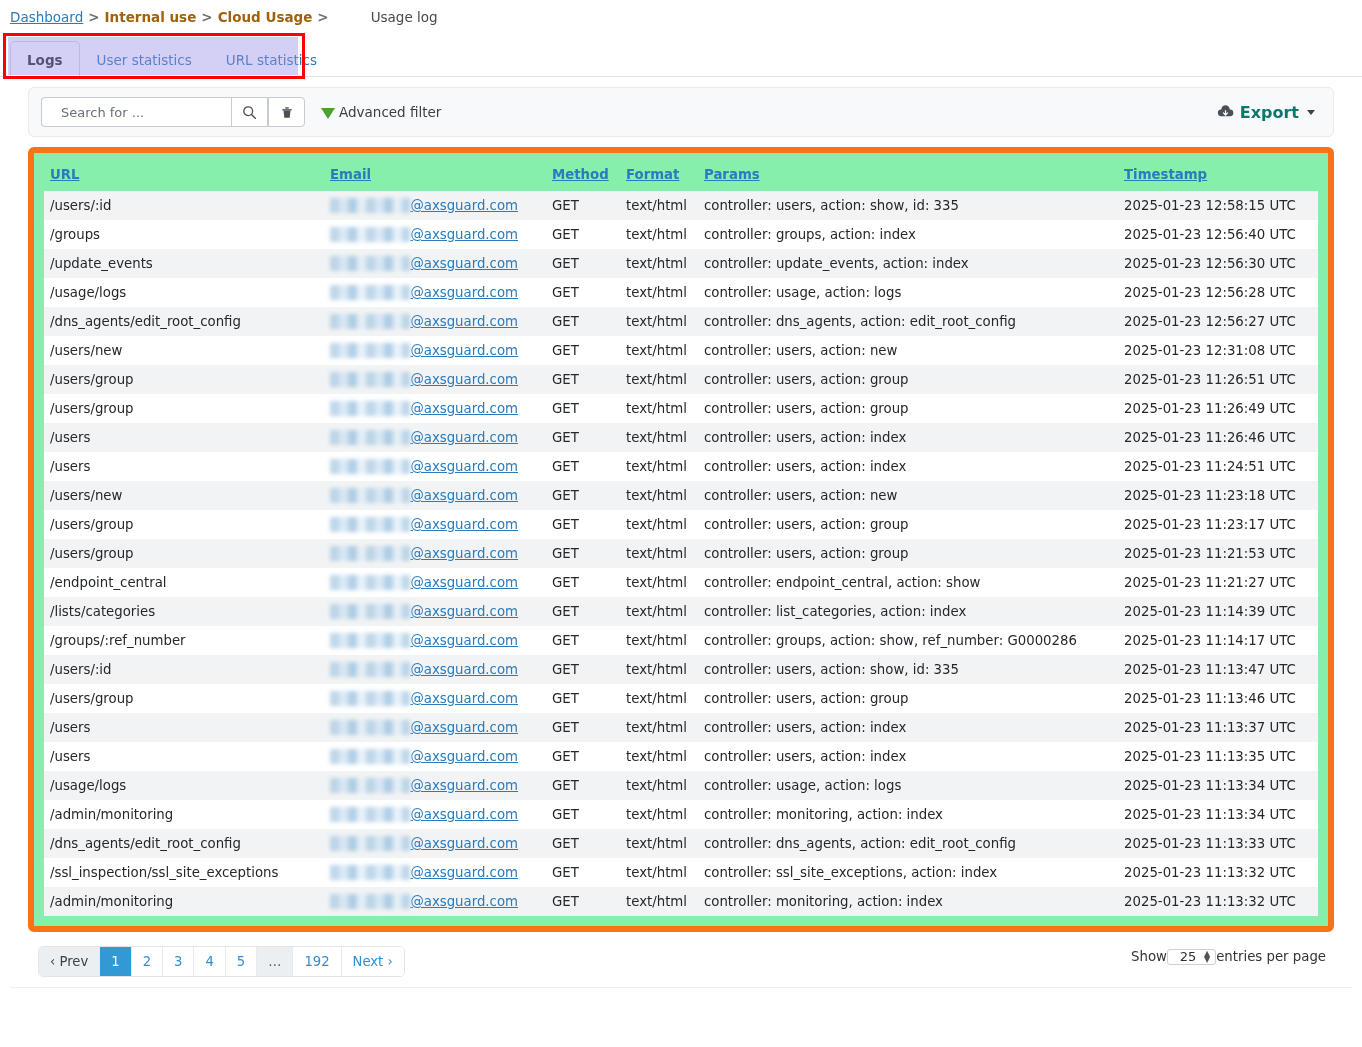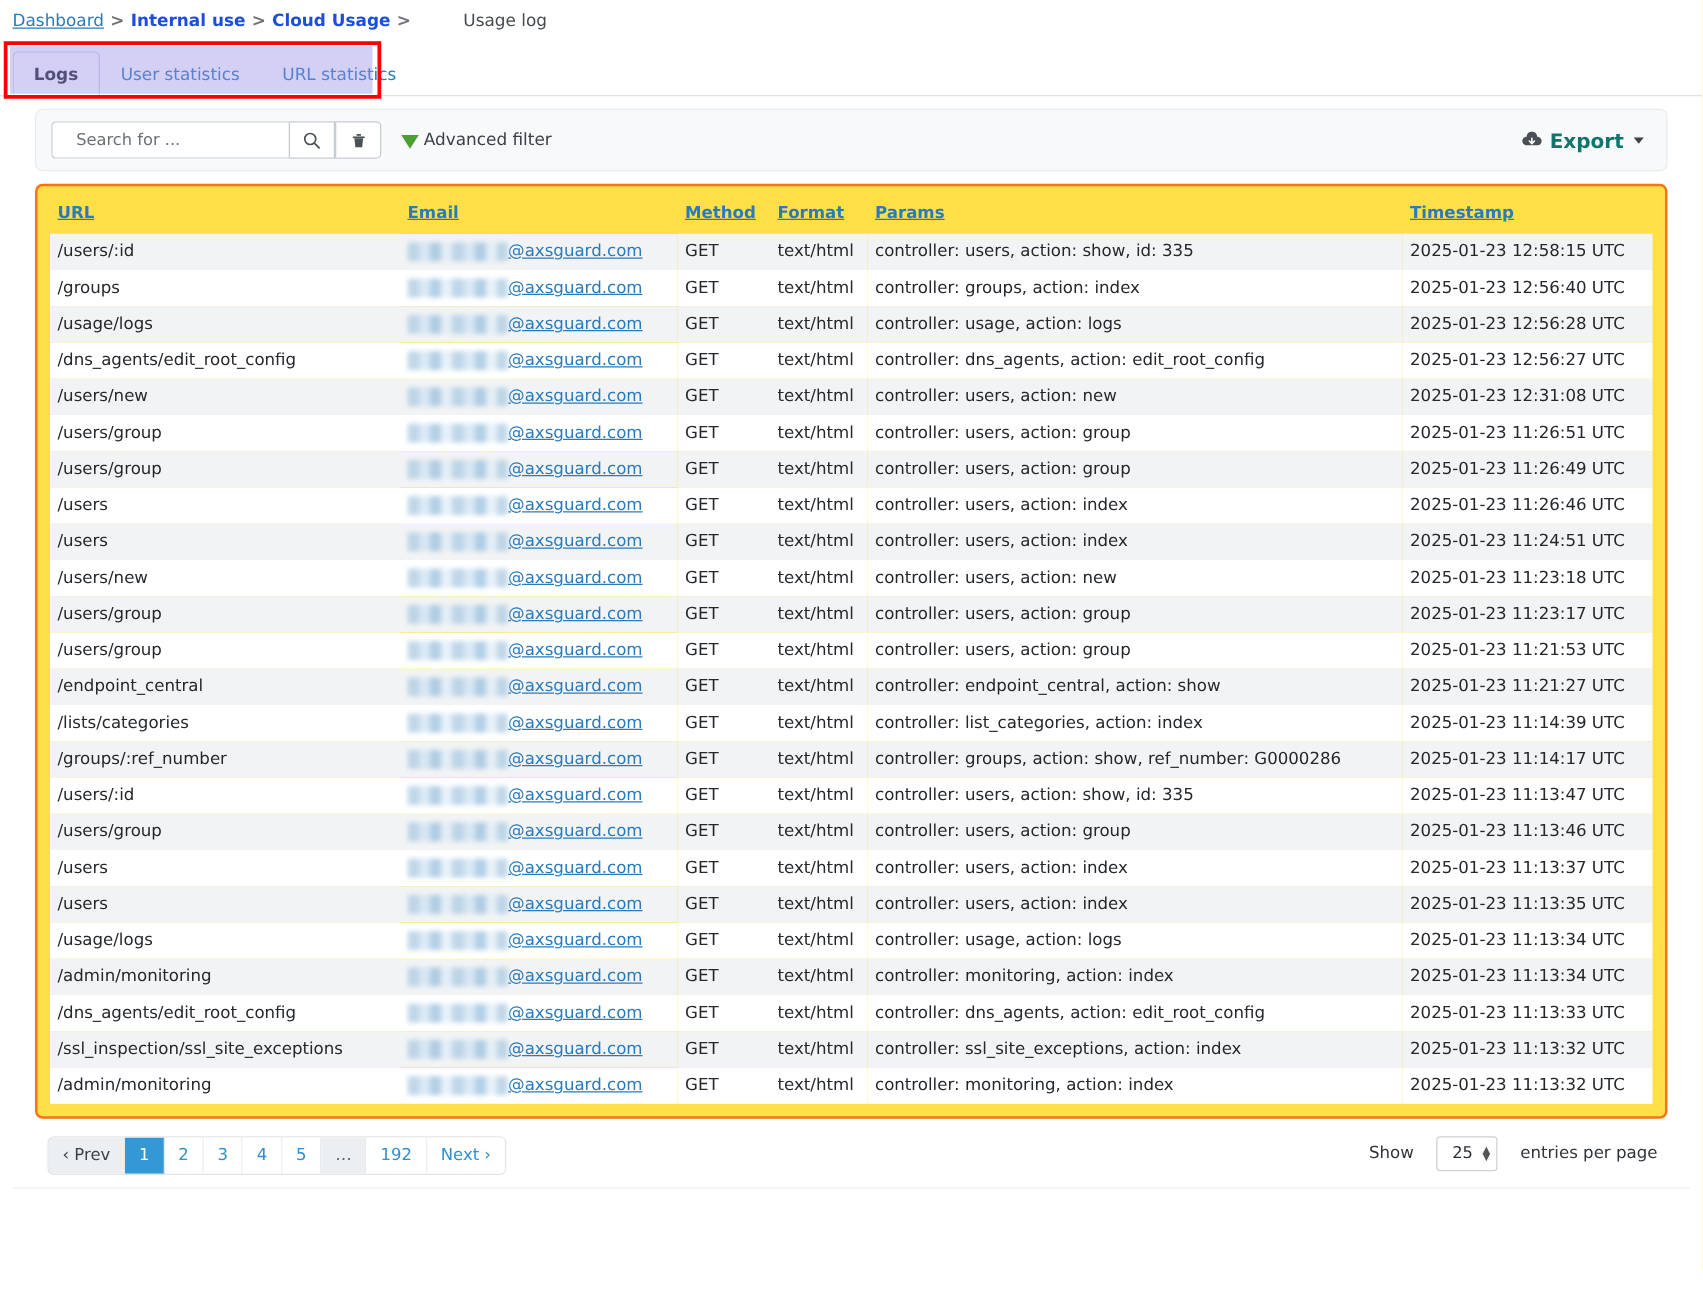--- a/index.html
+++ b/index.html
@@ -18,21 +18,21 @@
     padding: 8px 0 6px 10px;
     font-size: 13.5px;
     color: #555b60;
     white-space: nowrap;
     line-height: 18px;
   }
   .breadcrumb a {
     color: #2a7bbd;
     text-decoration: underline;
   }
-  .breadcrumb .crumb-strong { color: #1d4ed8; font-weight: 600; text-align: right; }
+  .breadcrumb .crumb-strong { color: #a16207; font-weight: 600; text-align: right; }
   .breadcrumb .sep { color: #6b7177; margin: 0 5px; font-weight: 600; }
   .breadcrumb .crumb-last { color: #444a50; margin-left: 37px; }
 
   
   .tabs-wrap {
     position: relative;
     border-bottom: 1px solid #dfe3e6;
     height: 42px;
     margin-top: 3px;
   }
@@ -149,23 +149,23 @@
     border-left: 4.5px solid transparent;
     border-right: 4.5px solid transparent;
     border-top: 5px solid #3b4248;
     margin-left: 8px;
   }
   .cloud-ico { margin-right: 6px; display: flex; }
 
   
   .card {
     margin: 10px 28px 4px 28px;
-    border: 2px solid #f97316;
+    border: 6px solid #f97316;
     border-radius: 6px;
-    background: #fde047;
+    background: #86efac;
     padding: 8px 10px 10px 10px;
   }
   table.log-table {
     width: 100%;
     border-collapse: collapse;
     font-size: 13.3px;
   }
   table.log-table th {
     text-align: left;
     padding: 6px 6px 9px 6px;
@@ -266,23 +266,23 @@
     color: #30353a;
     line-height: 22px;
     padding-right: 8px;
   }
   .entries-row1 { display: flex; align-items: center; justify-content: flex-end; }
   .per-page {
     display: inline-flex; align-items: center;
     border: 1px solid #ccd1d5;
     border-radius: 3px;
     background: #fff;
-    height: 28px;
+    height: 16px;
     padding: 0 5px 0 9px;
-    margin: 0 18px;
+    margin: 0 0;
   }
   .per-page .val { font-size: 13px; color: #2b3035; min-width: 22px; text-align: center; }
   .spin { display: flex; flex-direction: column; margin-left: 5px; color: #555; line-height: 6px; }
   .spin span { font-size: 8px; }
   .entries b { font-weight: 700; }
 
   .bottom-rule { height: 1px; background: #eceff1; margin: 10px 10px 0 10px; }
 </style>
 </head>
 <body>
@@ -369,20 +369,33 @@
               <span class="email-redact"></span>
               <a class="email-domain">@axsguard.com</a>
             </div>
           </td>
           <td class="c-method">GET</td>
           <td class="c-format">text/html</td>
           <td class="c-params">controller: groups, action: index</td>
           <td class="c-time">2025-01-23 12:56:40 UTC</td>
         </tr>
         <tr>
+          <td class="c-url">/update_events</td>
+          <td class="c-email">
+            <div class="email-cell">
+              <span class="email-redact"></span>
+              <a class="email-domain">@axsguard.com</a>
+            </div>
+          </td>
+          <td class="c-method">GET</td>
+          <td class="c-format">text/html</td>
+          <td class="c-params">controller: update_events, action: index</td>
+          <td class="c-time">2025-01-23 12:56:30 UTC</td>
+        </tr>
+        <tr>
           <td class="c-url">/usage/logs</td>
           <td class="c-email">
             <div class="email-cell">
               <span class="email-redact"></span>
               <a class="email-domain">@axsguard.com</a>
             </div>
           </td>
           <td class="c-method">GET</td>
           <td class="c-format">text/html</td>
           <td class="c-params">controller: usage, action: logs</td>

